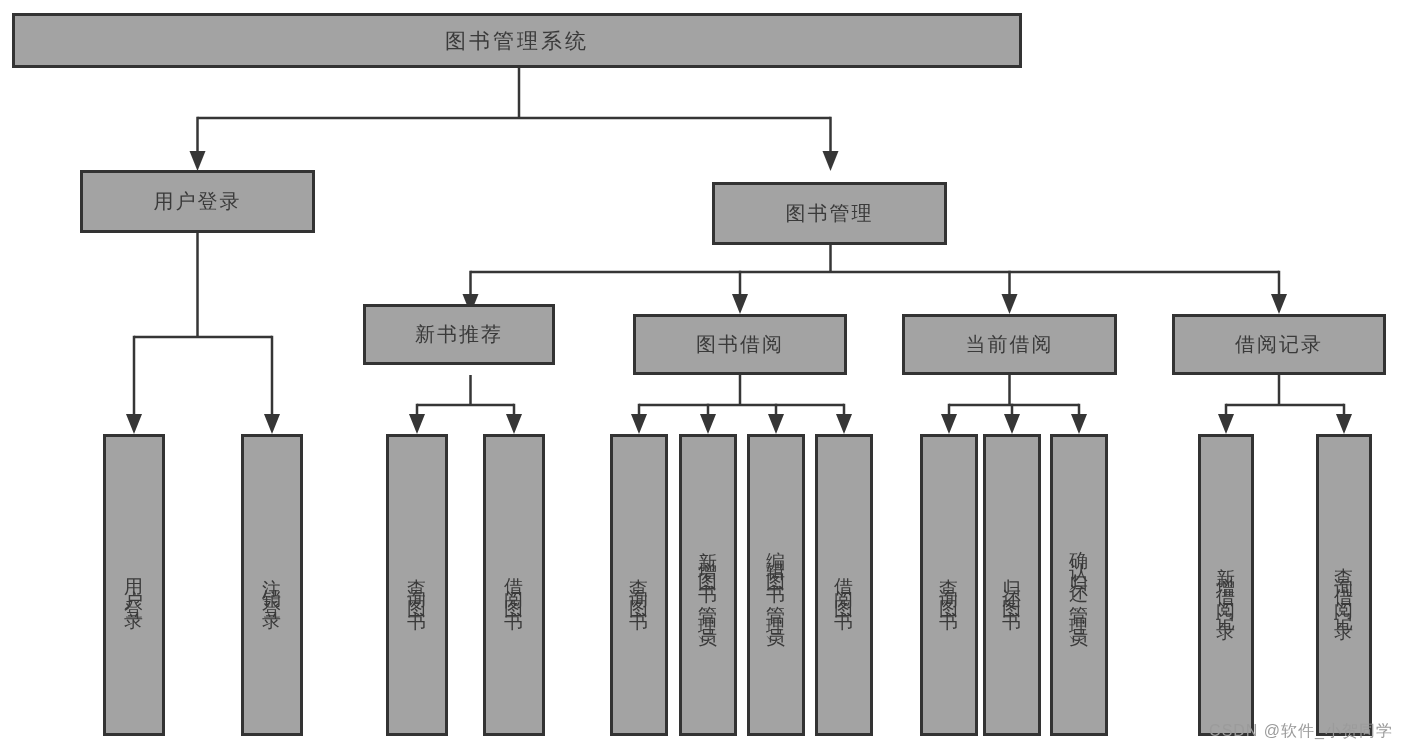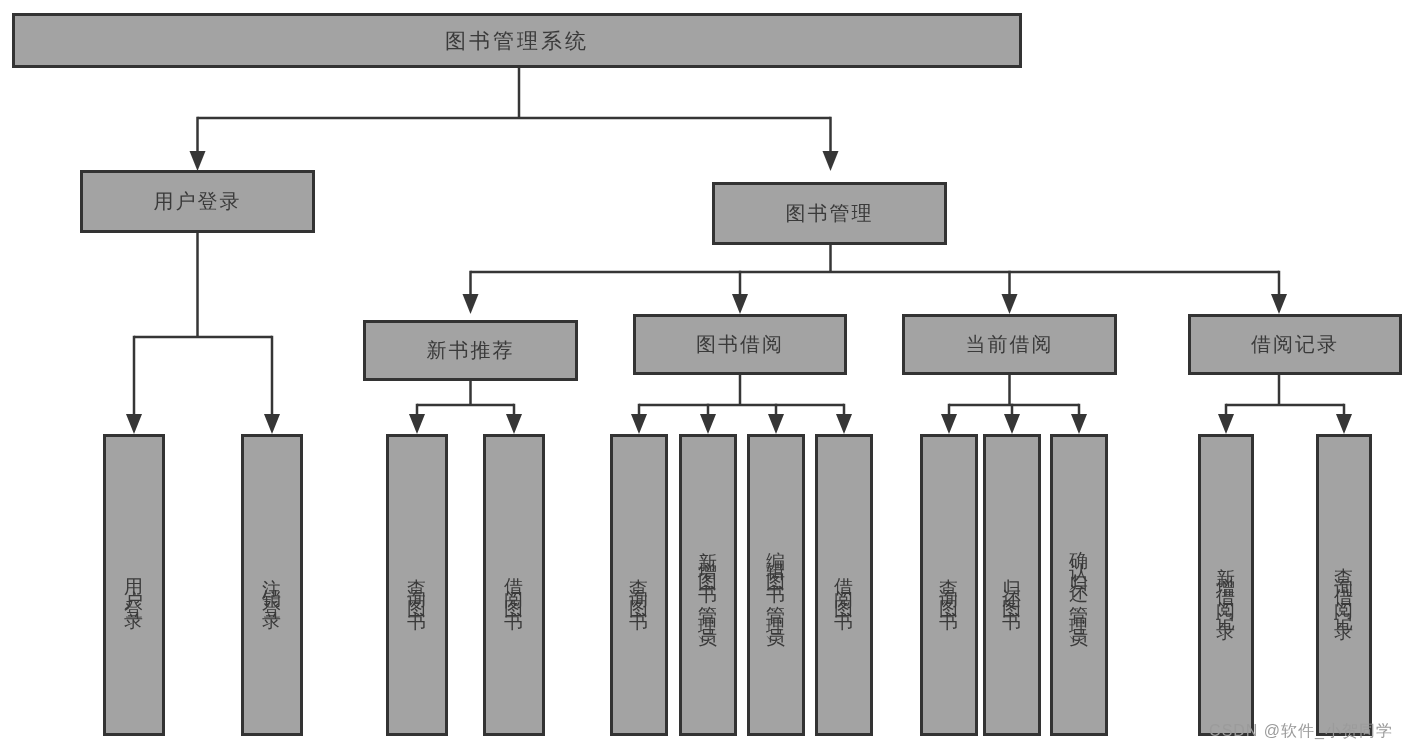--- a/index.html
+++ b/index.html
@@ -136,30 +136,30 @@
     <span>图书管理系统</span>
   </div>
 
   <div class="node h" style="left:80px; top:170px; width:235px; height:63px;">
     <span>用户登录</span>
   </div>
   <div class="node h" style="left:712px; top:170px; width:235px; height:63px;margin-top:12px;">
     <span>图书管理</span>
   </div>
 
-  <div class="node h" style="left:363px; top:320px; width:215px; height:61px;">
+  <div class="node h" style="left:363px; top:304px; width:192px; height:61px;">
     <span>新书推荐</span>
   </div>
   <div class="node h" style="left:633px; top:314px; width:214px; height:61px;">
     <span>图书借阅</span>
   </div>
   <div class="node h" style="left:902px; top:314px; width:215px; height:61px;">
     <span>当前借阅</span>
   </div>
-  <div class="node h" style="left:1172px; top:314px; width:214px; height:61px;margin-left:16px;">
+  <div class="node h" style="left:1172px; top:314px; width:214px; height:61px;">
     <span>借阅记录</span>
   </div>
 
   <div class="node v" style="left:103px; top:434px; width:62px; height:302px;">
     <span>用户登录</span>
   </div>
   <div class="node v" style="left:241px; top:434px; width:62px; height:302px;">
     <span>注销登录</span>
   </div>
 

